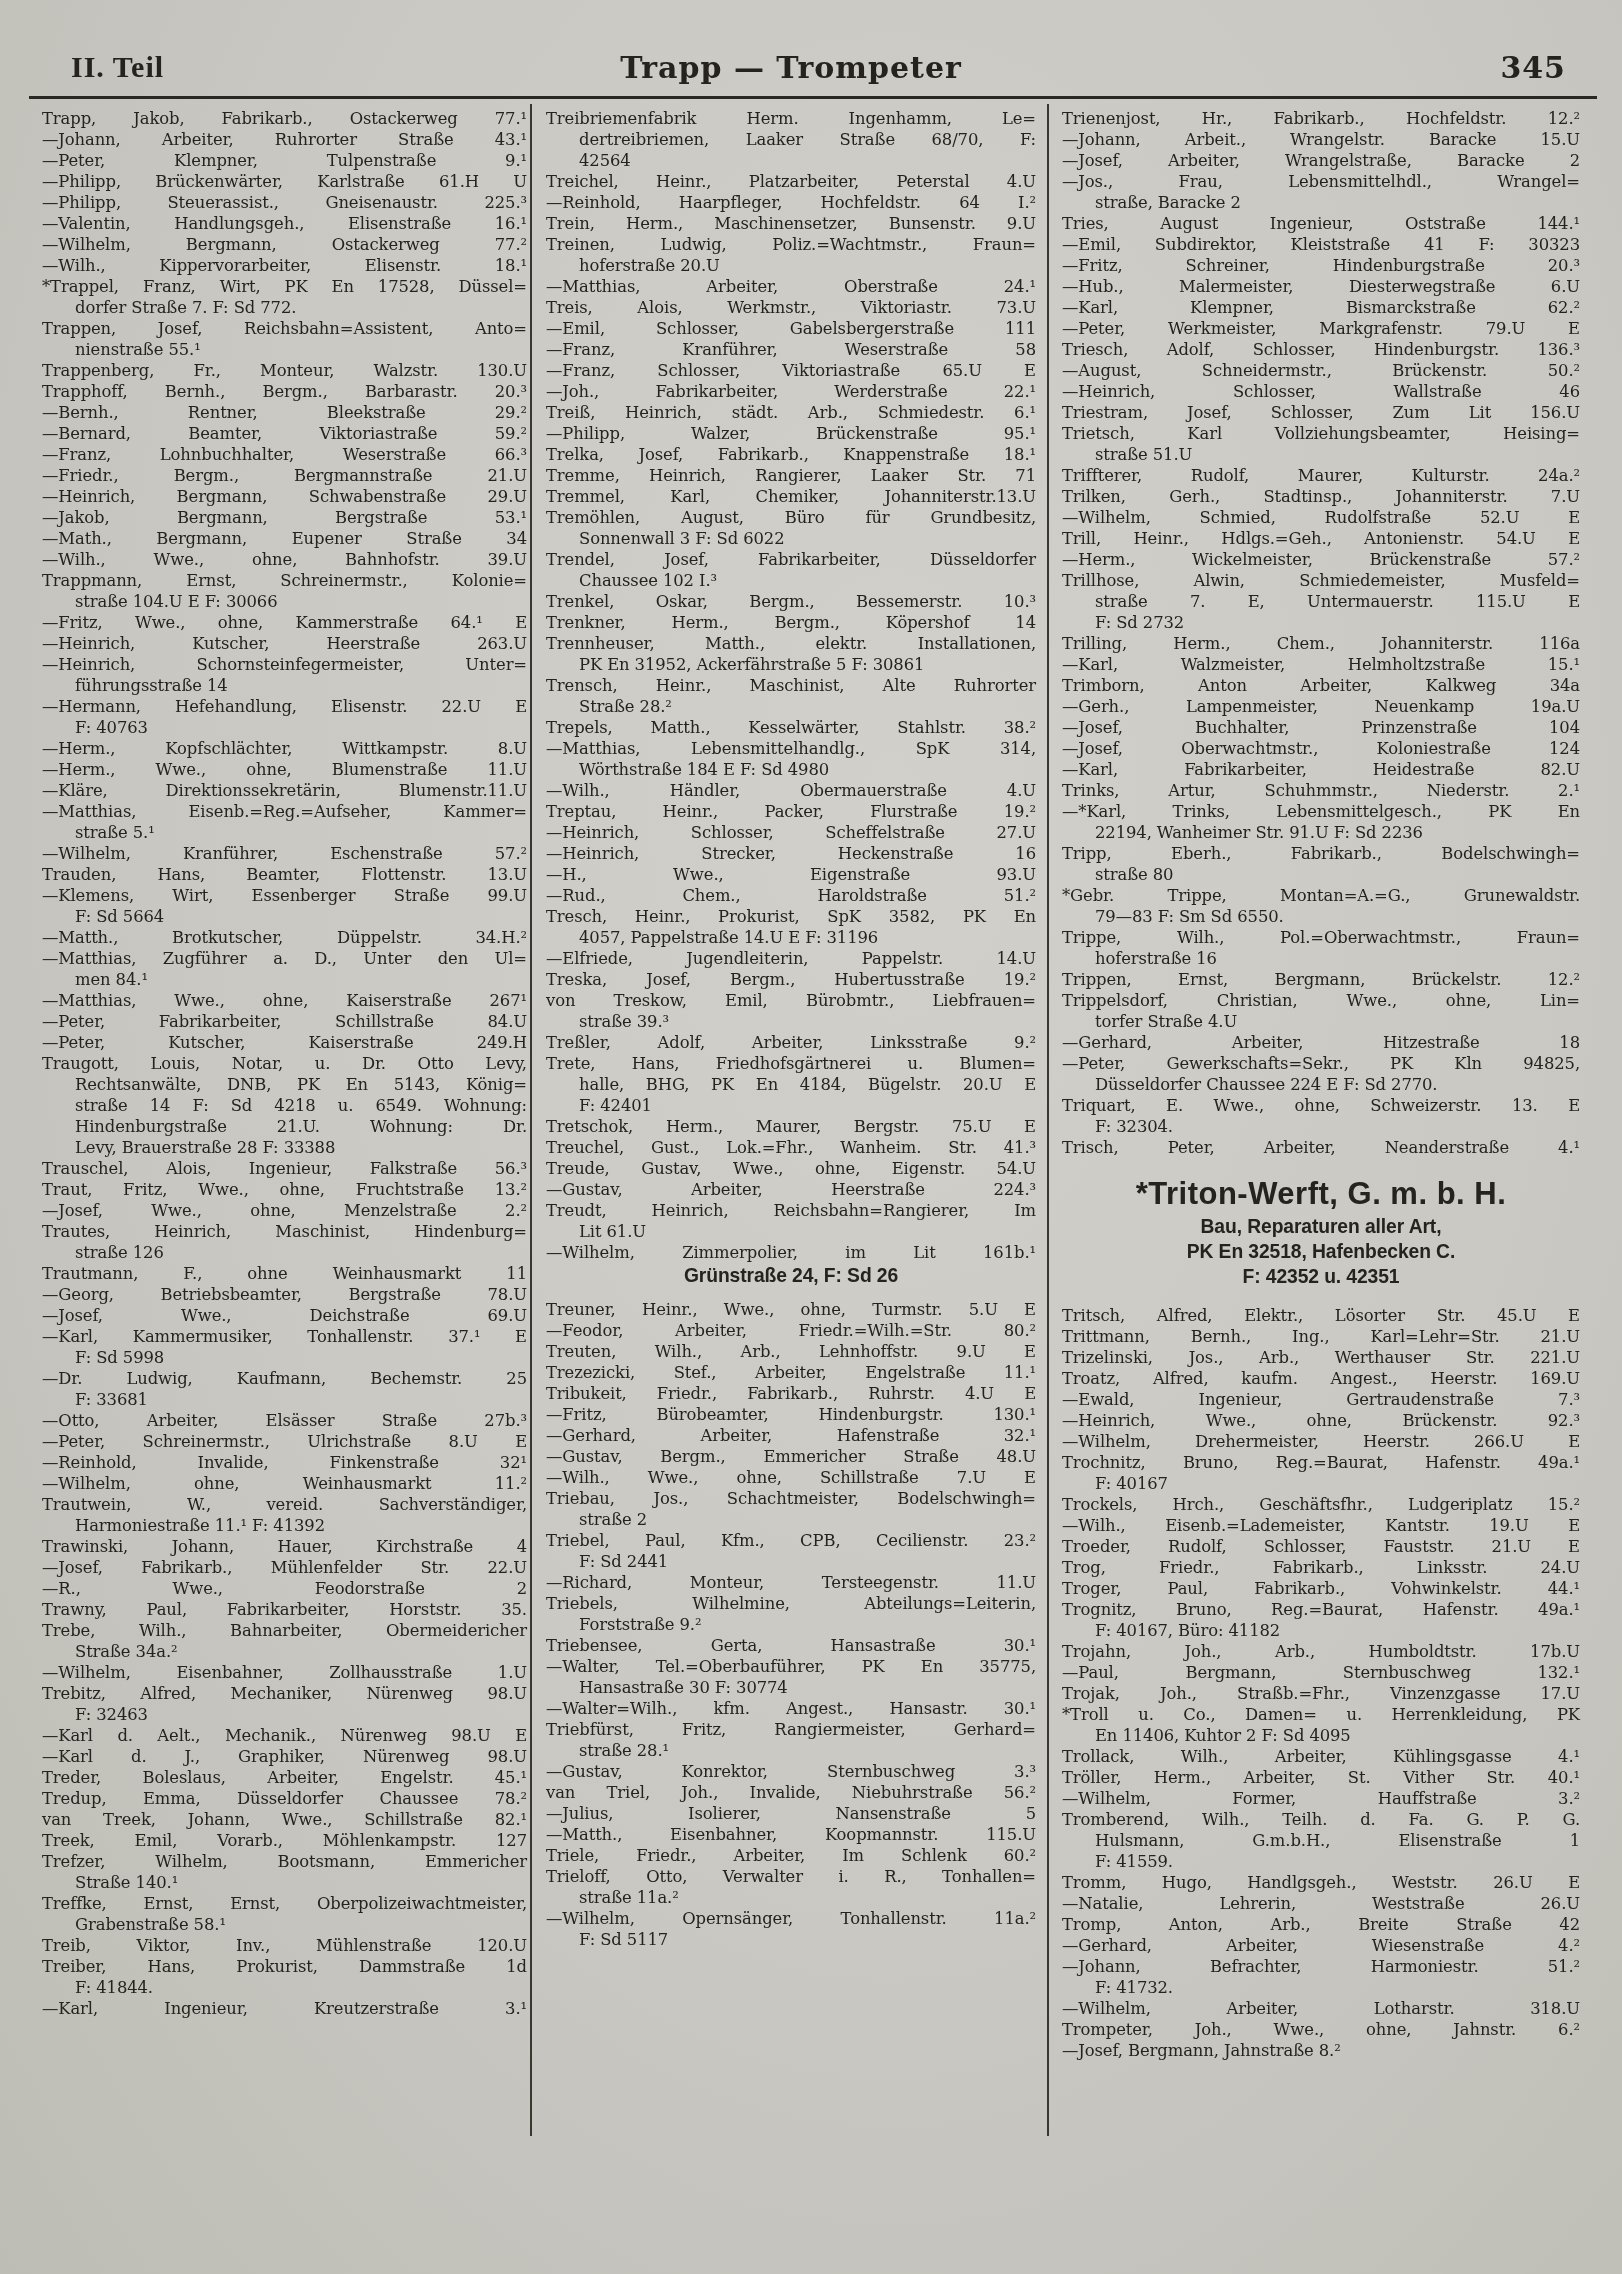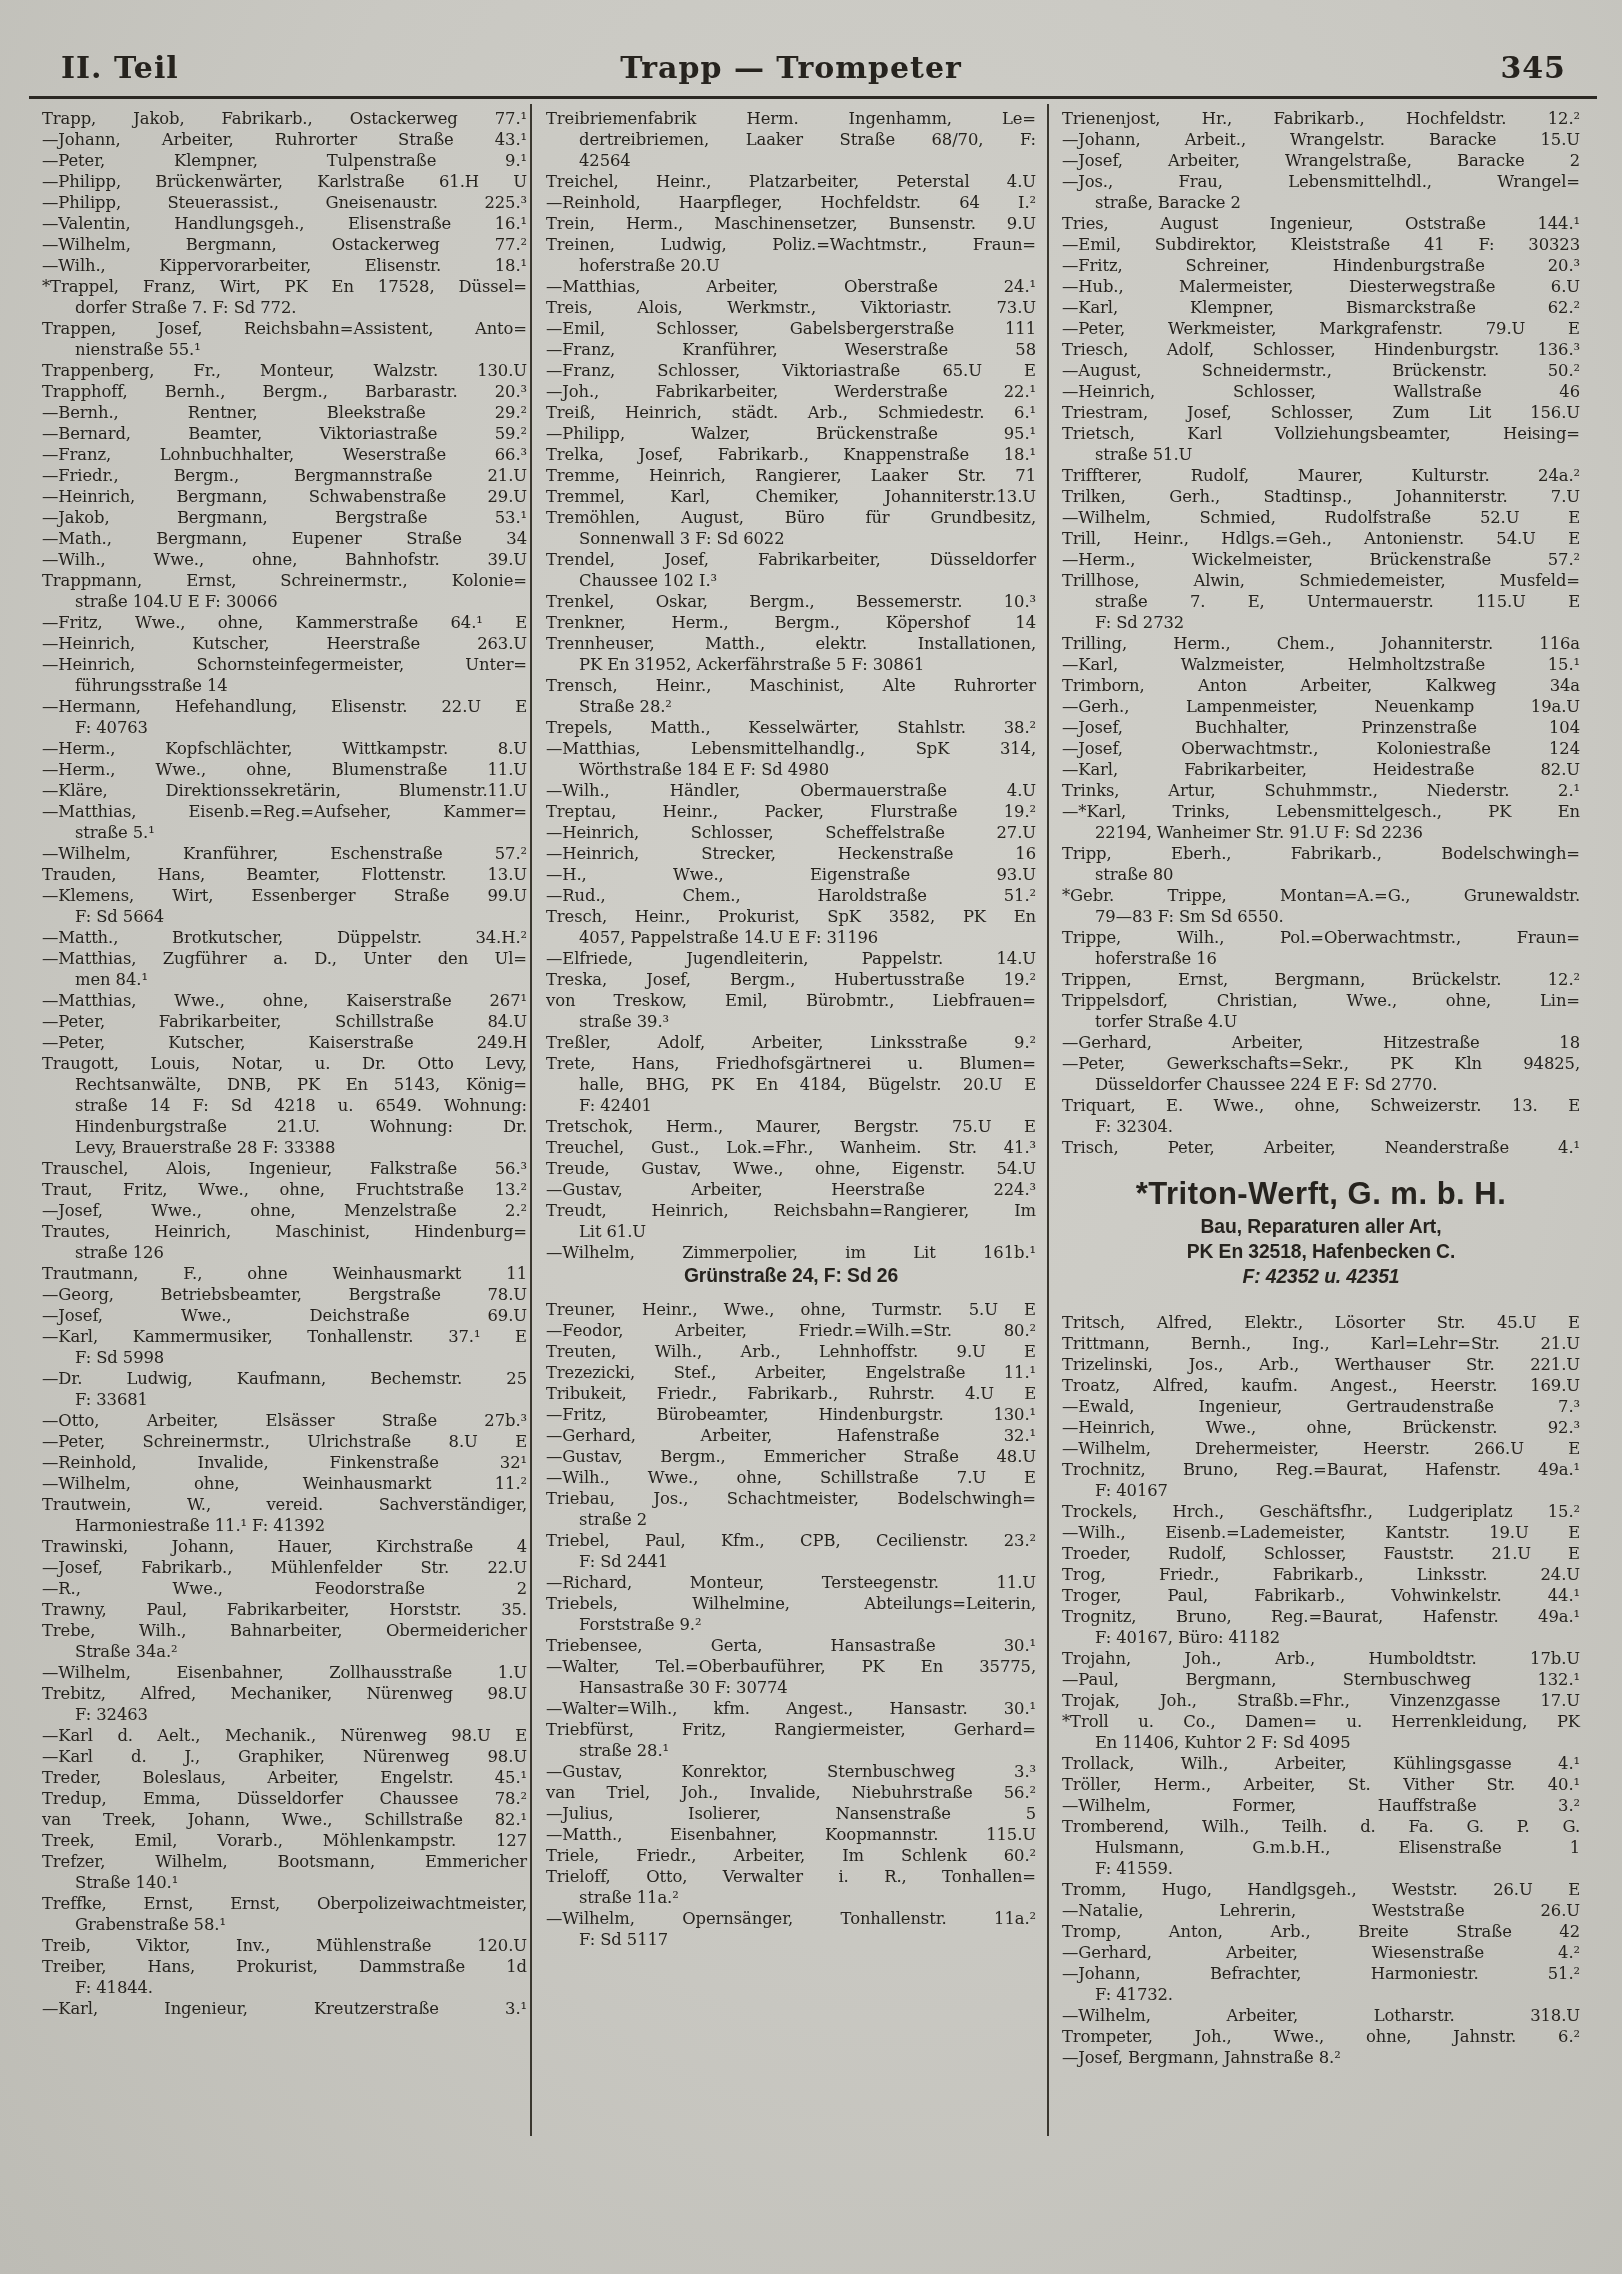--- a/index.html
+++ b/index.html
@@ -13,21 +13,21 @@
       radial-gradient(ellipse at 55% 35%, #d1d0ca 0%, #c9c8c2 55%, #bdbcb5 100%);
     font-family: "DejaVu Serif", serif;
     color: #26231e;
   }
   
   .hdr {
     position: absolute; top: 50px;
     font-weight: 700; font-size: 30px;
     letter-spacing: 1px; white-space: nowrap;
   }
-  #hdr-left   { left: 61px; }
+  #hdr-left   { left: 71px; font-family: Liberation Serif, serif; }
   #hdr-center { left: 546px; width: 490px; text-align: center; }
   #hdr-right  { right: 56px; }
   .hrule {
     position: absolute; left: 29px; right: 25px; top: 96px;
     height: 2.9px; background: #2b2823;
   }
   
   .vrule {
     position: absolute; top: 104px; width: 1.9px; height: 2032px;
     background: #3a372f;
@@ -310,21 +310,21 @@
     <div class="ln ind end">torfer Straße 4.U</div>
     <div class="ln">—Gerhard, Arbeiter, Hitzestraße 18</div>
     <div class="ln">—Peter, Gewerkschafts=Sekr., PK Kln 94825,</div>
     <div class="ln ind end">Düsseldorfer Chaussee 224 E F: Sd 2770.</div>
     <div class="ln">Triquart, E. Wwe., ohne, Schweizerstr. 13. E</div>
     <div class="ln ind end">F: 32304.</div>
     <div class="ln">Trisch, Peter, Arbeiter, Neanderstraße 4.¹</div>
     <div class="ln d1">*Triton-Werft, G. m. b. H.</div>
     <div class="ln d2">Bau, Reparaturen aller Art,</div>
     <div class="ln d2">PK En 32518, Hafenbecken C.</div>
-    <div class="ln d2" style="margin-bottom: 23px; font-style: italic;">F: 42352 u. 42351</div>
+    <div class="ln d2" style="margin-bottom: 16px;">F: 42352 u. 42351</div>
     <div class="ln">Tritsch, Alfred, Elektr., Lösorter Str. 45.U E</div>
     <div class="ln">Trittmann, Bernh., Ing., Karl=Lehr=Str. 21.U</div>
     <div class="ln">Trizelinski, Jos., Arb., Werthauser Str. 221.U</div>
     <div class="ln">Troatz, Alfred, kaufm. Angest., Heerstr. 169.U</div>
     <div class="ln">—Ewald, Ingenieur, Gertraudenstraße 7.³</div>
     <div class="ln">—Heinrich, Wwe., ohne, Brückenstr. 92.³</div>
     <div class="ln">—Wilhelm, Drehermeister, Heerstr. 266.U E</div>
     <div class="ln">Trochnitz, Bruno, Reg.=Baurat, Hafenstr. 49a.¹</div>
     <div class="ln ind end">F: 40167</div>
     <div class="ln">Trockels, Hrch., Geschäftsfhr., Ludgeriplatz 15.²</div>

